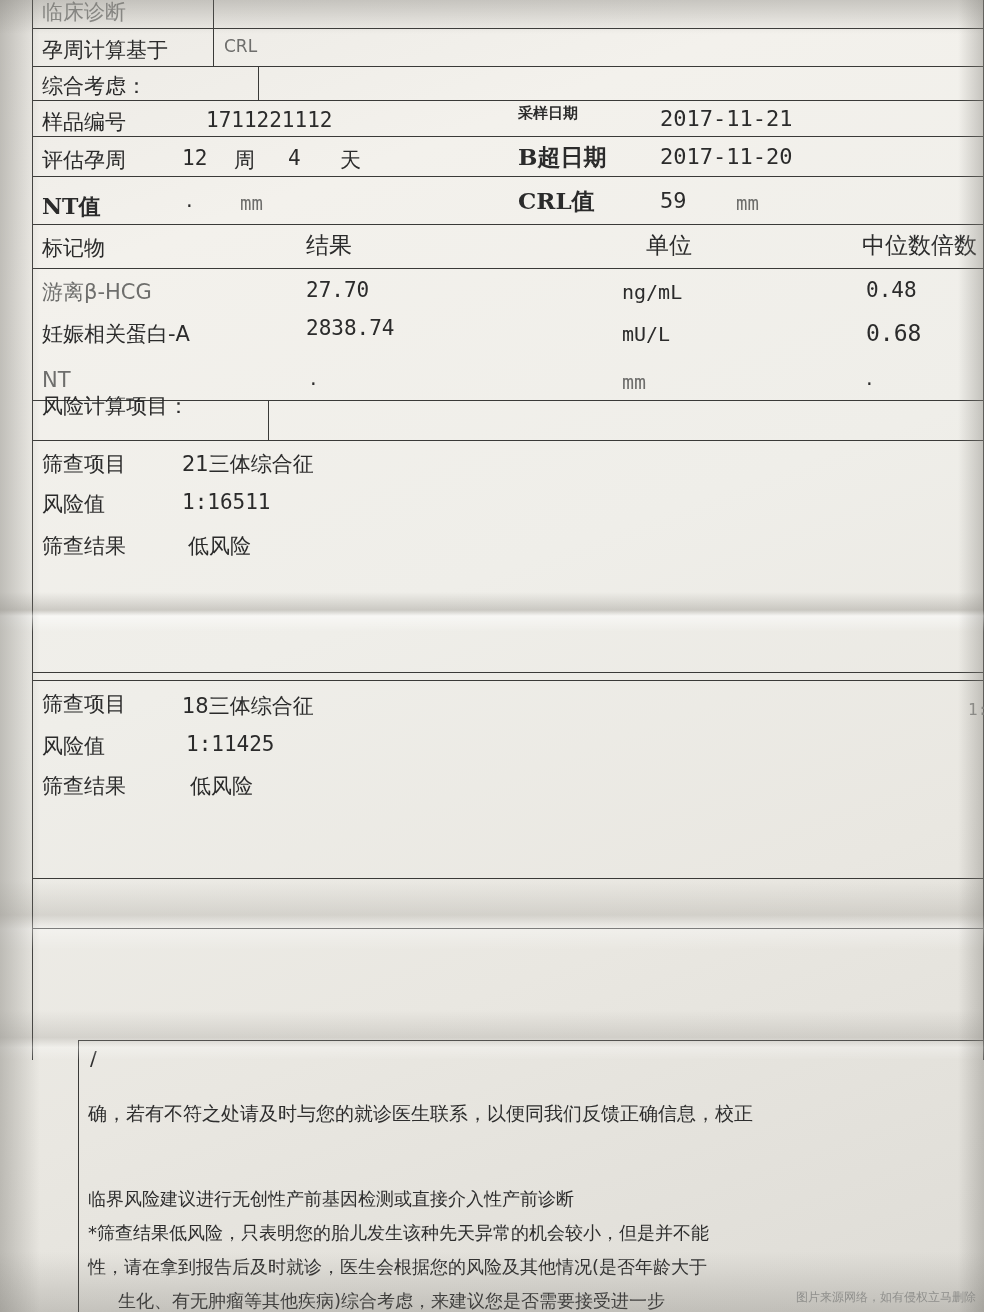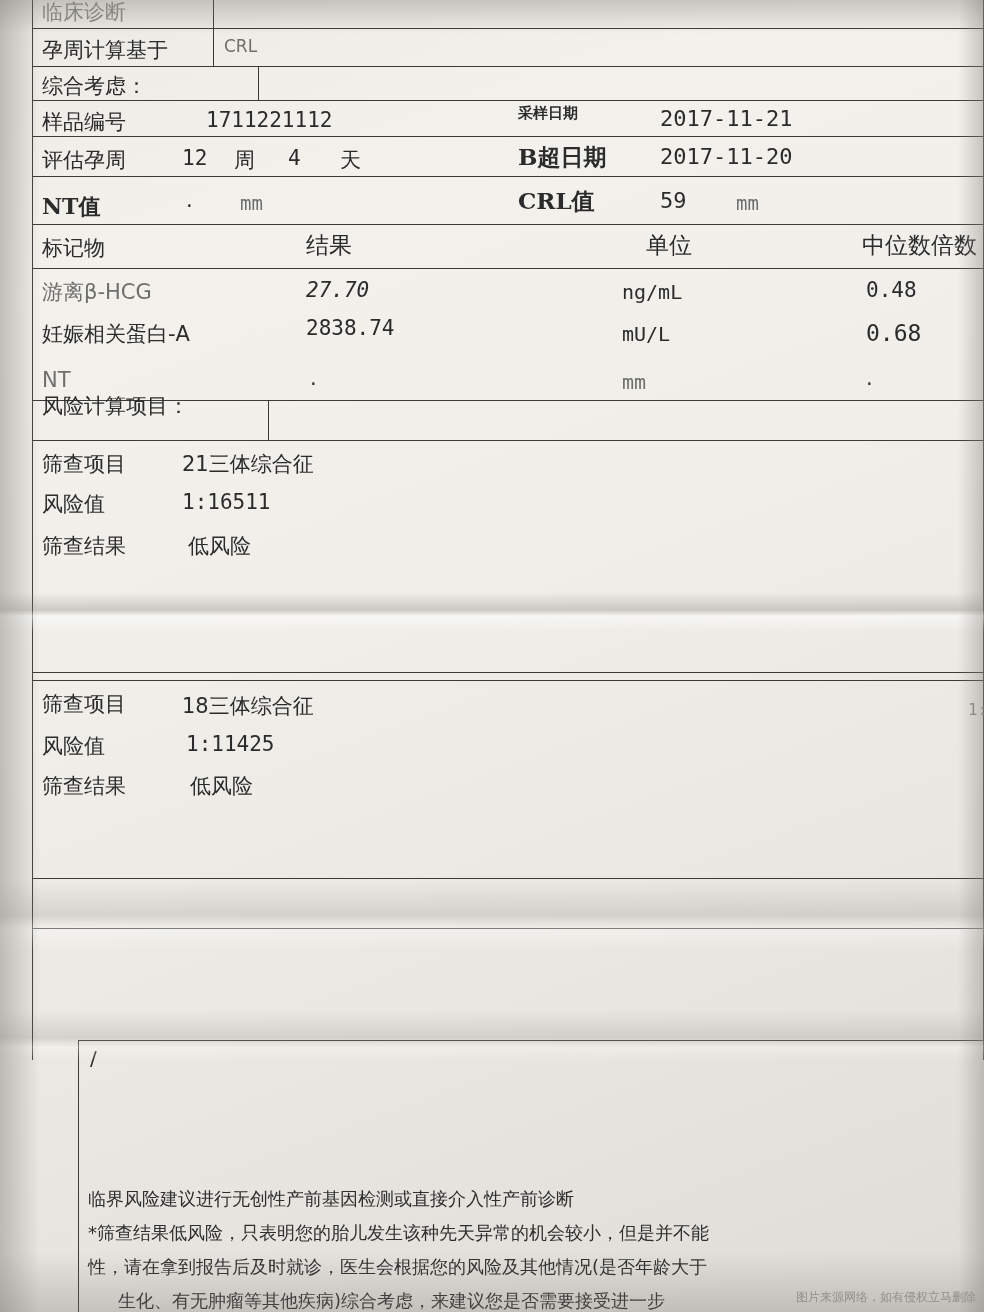--- a/index.html
+++ b/index.html
@@ -112,21 +112,21 @@
   <div class="txt serif b" style="left:518px;top:186px;font-size:23px;">CRL值</div>
   <div class="txt mono" style="left:660px;top:188px;font-size:22px;">59</div>
   <div class="txt mono fade" style="left:736px;top:192px;font-size:19px;">mm</div>
 
   <div class="txt" style="left:42px;top:234px;font-size:21px;">标记物</div>
   <div class="txt" style="left:306px;top:230px;font-size:23px;">结果</div>
   <div class="txt" style="left:646px;top:230px;font-size:23px;">单位</div>
   <div class="txt" style="left:862px;top:230px;font-size:23px;">中位数倍数</div>
 
   <div class="txt fade" style="left:42px;top:278px;font-size:21px;">游离β-HCG</div>
-  <div class="txt mono" style="left:306px;top:278px;font-size:21px;font-style:italic;">27.70</div>
+  <div class="txt mono" style="left:306px;top:278px;font-size:21px;">27.70</div>
   <div class="txt mono" style="left:622px;top:280px;font-size:20px;">ng/mL</div>
   <div class="txt mono" style="left:866px;top:278px;font-size:21px;">0.48</div>
 
   <div class="txt" style="left:42px;top:320px;font-size:21px;">妊娠相关蛋白-A</div>
   <div class="txt mono" style="left:306px;top:316px;font-size:21px;">2838.74</div>
   <div class="txt mono" style="left:622px;top:322px;font-size:20px;">mU/L</div>
   <div class="txt mono" style="left:866px;top:320px;font-size:23px;">0.68</div>
 
   <div class="txt fade" style="left:42px;top:368px;font-size:21px;">NT</div>
   <div class="txt" style="left:310px;top:366px;font-size:21px;">.</div>
@@ -148,20 +148,21 @@
   <div class="txt" style="left:42px;top:732px;font-size:21px;">风险值</div>
   <div class="txt mono" style="left:186px;top:732px;font-size:21px;">1:11425</div>
   <div class="txt" style="left:42px;top:772px;font-size:21px;">筛查结果</div>
   <div class="txt" style="left:190px;top:772px;font-size:21px;">低风险</div>
 
   <div class="hline" style="left:78px;top:1040px;width:906px;"></div>
   <div class="vline" style="left:78px;top:1040px;height:272px;"></div>
 
   <div class="slash" style="left:90px;top:1046px;">/</div>
 
+  <div class="footnote" style="left:88px;top:1096px;">确，若有不符之处请及时与您的就诊医生联系，以便同我们反馈正确信息，校正</div>
   <div class="footnote" style="left:88px;top:1216px;font-size:18px;">*筛查结果低风险，只表明您的胎儿发生该种先天异常的机会较小，但是并不能</div>
   <div class="footnote" style="left:88px;top:1182px;font-size:18px;">临界风险建议进行无创性产前基因检测或直接介入性产前诊断</div>
   <div class="footnote" style="left:88px;top:1250px;font-size:18px;">性，请在拿到报告后及时就诊，医生会根据您的风险及其他情况(是否年龄大于</div>
   <div class="footnote" style="left:118px;top:1284px;font-size:18px;">生化、有无肿瘤等其他疾病)综合考虑，来建议您是否需要接受进一步</div>
 
   <div class="crease c1"></div>
   <div class="crease c2"></div>
   <div class="crease c3"></div>
   <div class="vshade"></div>
   <div class="vshade-r"></div>

